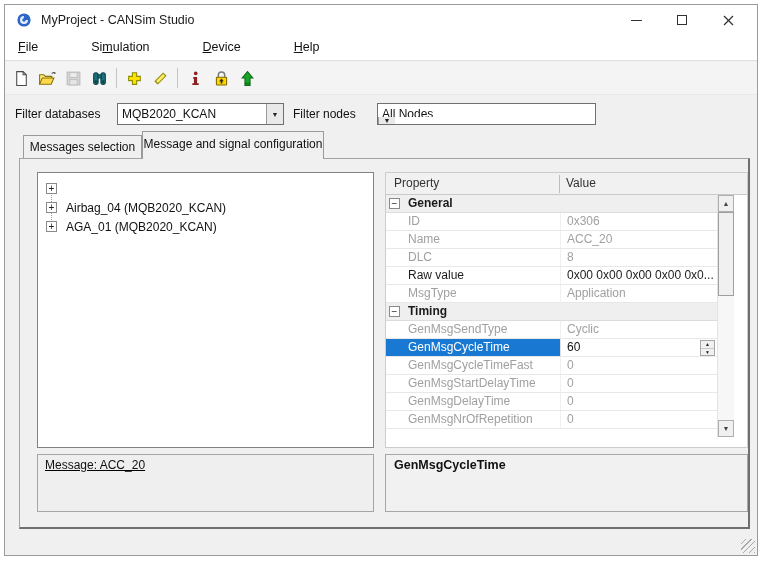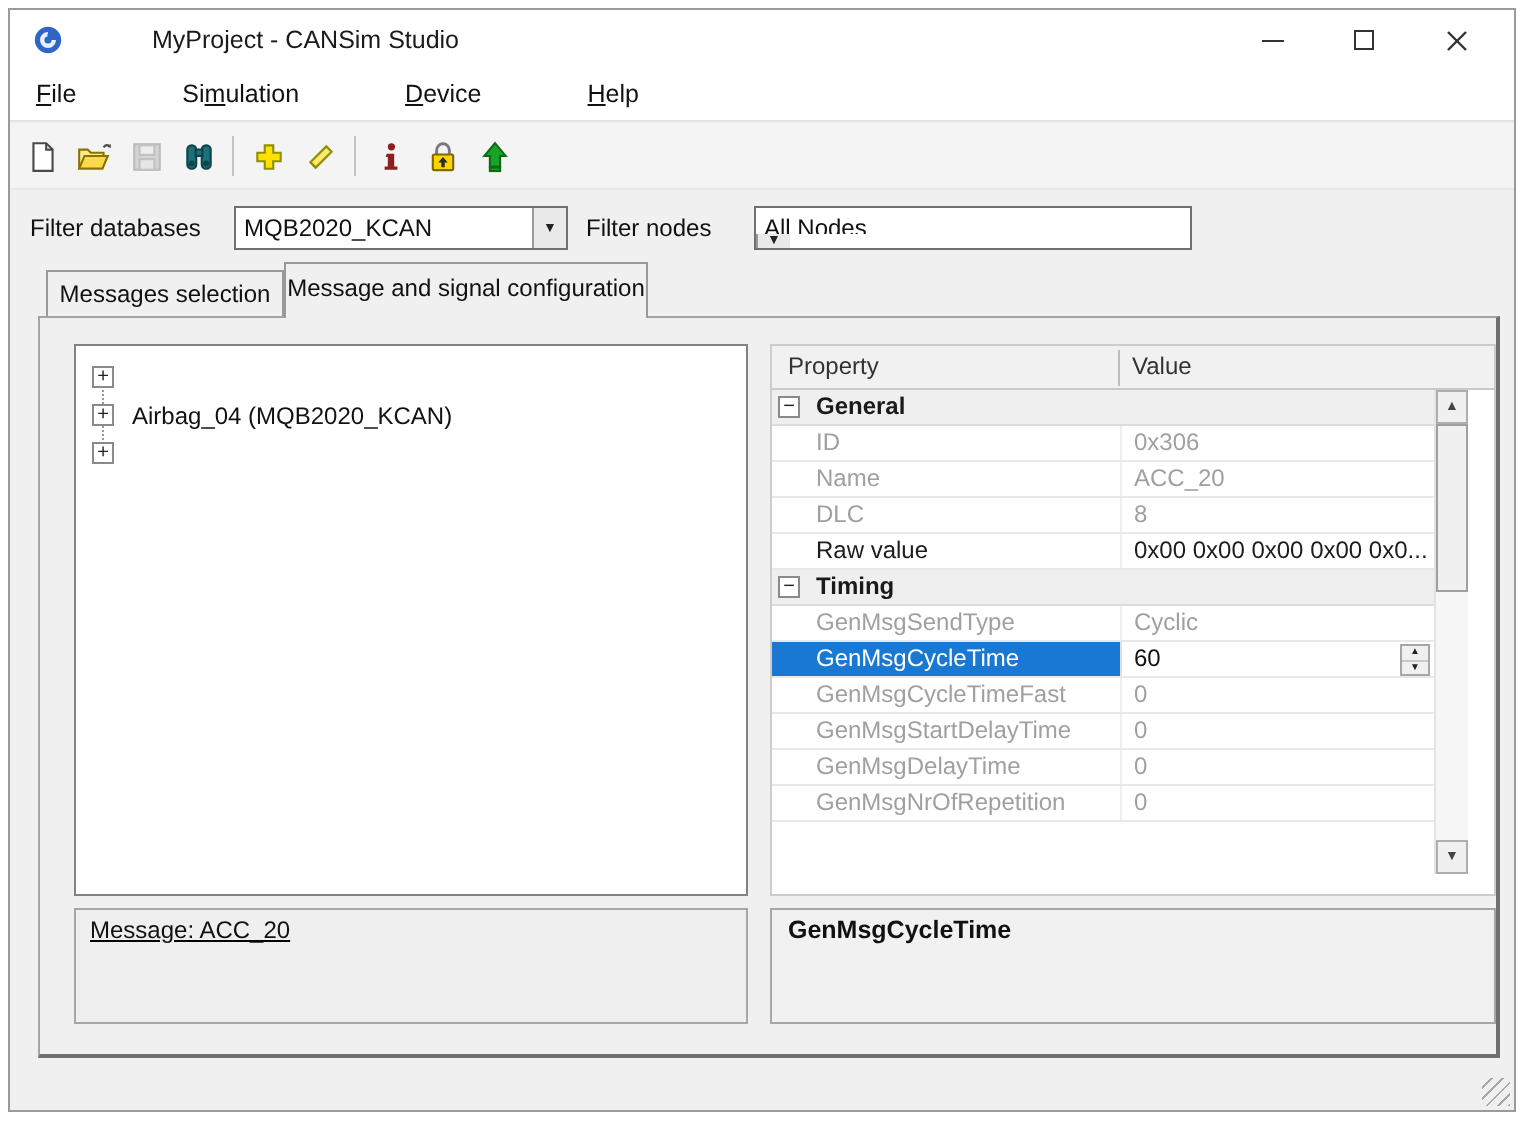--- a/index.html
+++ b/index.html
@@ -2,21 +2,21 @@
 <html><head>
 <meta charset="utf-8">
 <style>
   * { margin:0; padding:0; box-sizing:border-box; }
   html,body { width:767px; height:561px; background:#ffffff; font-family:"Liberation Sans", sans-serif; }
   .window {
     position:absolute; left:4px; top:4px; width:754px; height:552px;
     background:#f0f0f0; border:1px solid #9b9b9b;
   }
   
-  .titlebar { position:absolute; left:0; top:0; width:100%; height:30px; background:#ffffff; display:flex; align-items:center;gap:35px; }
+  .titlebar { position:absolute; left:0; top:0; width:100%; height:30px; background:#ffffff; display:flex; align-items:center; }
   .app-icon { width:16px; height:16px; margin-left:11px; flex:0 0 auto; }
   .title-text { margin-left:9px; font-size:12.5px; color:#1a1a1a; white-space:nowrap; }
   .win-controls { position:absolute; right:6px; top:0; height:30px; display:flex; }
   .win-btn { width:46px; height:30px; display:flex; align-items:center; justify-content:center; }
   .glyph-min { width:11px; border-bottom:1px solid #333; display:block; }
   .glyph-max { width:10px; height:10px; border:1px solid #333; display:block; }
   
   .menubar { position:absolute; left:0; top:30px; width:100%; height:26px; background:#ffffff; border-bottom:1px solid #e2e2e2; display:flex; padding-left:2px;gap:31px; }
   .menu-item { padding:0 11px; line-height:25px; font-size:12.5px; color:#111; }
   
@@ -199,20 +199,21 @@
     <div class="tree-connector"></div>
   <div class="tree-row" style="top: 6px;">
         <span class="plus-box">+</span>
       </div>
       <div class="tree-row" style="top: 25px;">
         <span class="plus-box">+</span>
         <span class="tree-label">Airbag_04 (MQB2020_KCAN)</span>
       </div>
       <div class="tree-row" style="top: 44px;">
         <span class="plus-box">+</span>
+        <span class="tree-label">AGA_01 (MQB2020_KCAN)</span>
       </div>
     </div>
 
   <div class="message-box">
     <span class="message-text">Message: ACC_20</span>
   </div>
 
   <div class="grid">
     <div class="grid-header">
       <span class="col-prop">Property</span>
@@ -232,20 +233,24 @@
           <span class="pname">Name</span>
           <span class="pval">ACC_20</span>
         </div>
         <div class="prow readonly">
           <span class="pname">DLC</span>
           <span class="pval">8</span>
         </div>
         <div class="prow editable">
           <span class="pname">Raw value</span>
           <span class="pval">0x00 0x00 0x00 0x00 0x0...</span>
+        </div>
+        <div class="prow readonly">
+          <span class="pname">MsgType</span>
+          <span class="pval">Application</span>
         </div>
         <div class="prow section">
           <span class="sec-box">−</span>
           <span class="sec-name">Timing</span>
         </div>
         <div class="prow readonly">
           <span class="pname">GenMsgSendType</span>
           <span class="pval">Cyclic</span>
         </div>
         <div class="prow selected editable">

